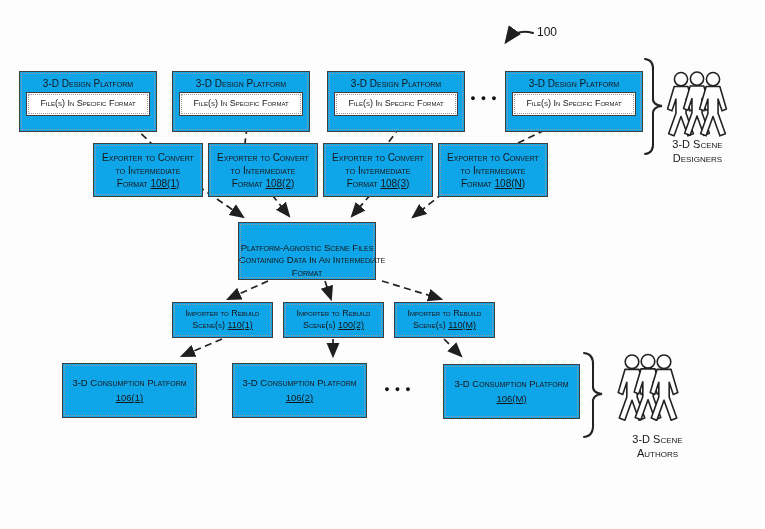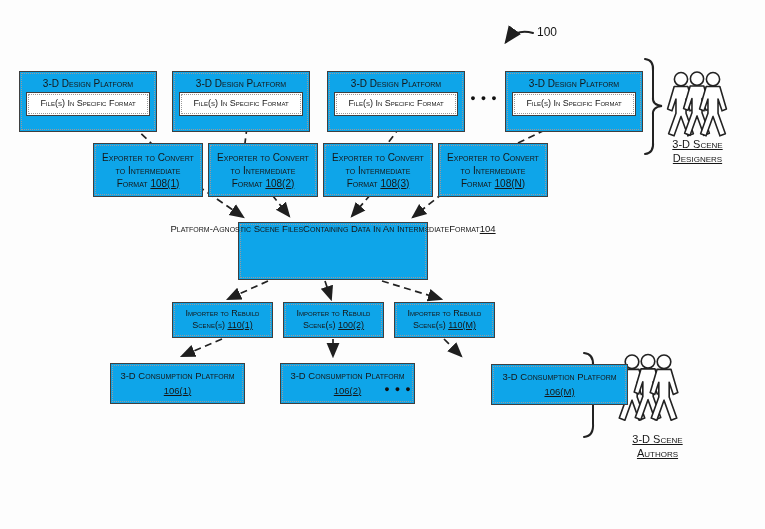--- a/index.html
+++ b/index.html
@@ -19,25 +19,25 @@
   }
   .u{text-decoration:underline;}
   .dp{width:138px;height:61px;}
   .dp .t{margin-top:5px;font-size:10px;}
   .filebox{
     position:absolute;left:6px;right:6px;bottom:15px;height:22px;
     border:1.2px solid #3f3f3f;outline:1px dotted #9a9a9a;outline-offset:-3px;
     display:flex;align-items:center;justify-content:center;font-size:9px;background:#fff;
   }
   .exp{width:110px;height:54px;display:flex;flex-direction:column;justify-content:center;font-size:10px;}
-  .central{width:190px;height:58px;display:flex;flex-direction:row;justify-content:center;font-size:9.5px;}
+  .central{width:138px;height:58px;display:flex;flex-direction:column;justify-content:flex-end;font-size:9.5px;}
   .imp{width:101px;height:36px;display:flex;flex-direction:column;justify-content:center;font-size:9px;}
-  .con{width:135px;height:41px;display:flex;flex-direction:column;justify-content:center;gap:3px;font-size:9.5px;margin-left:48px;}
+  .con{width:135px;height:55px;display:flex;flex-direction:column;justify-content:center;gap:3px;font-size:9.5px;}
   .dots{position:absolute;font-size:9px;font-weight:bold;letter-spacing:5px;text-align:center;color:#111;}
-  .grouplabel{position:absolute;text-align:center;font-size:11px;line-height:1.25;text-decoration:underline;}
+  .grouplabel{position:absolute;text-align:center;font-size:11px;line-height:1.25;}
   .refnum{position:absolute;font-size:12px;font-variant:normal;}
 </style>
 </head>
 <body>
 
 <div id="canvas">
 
   <svg id="overlay" width="765" height="529" viewBox="0 0 765 529">
     <defs>
       <marker id="ah" markerWidth="9" markerHeight="9" viewBox="0 0 10 10" refX="8.5" refY="5" orient="auto">
@@ -134,21 +134,20 @@
   <div class="box exp" style="left:438px;top:143px;">
     <div>Exporter to Convert</div>
     <div>to Intermediate</div>
     <div><span>Format</span> <span class="u">108(N)</span></div>
   </div>
 
   <div class="box central" style="left:238px;top:222px;">
     <div>Platform-Agnostic Scene Files</div>
     <div>Containing Data In An Intermediate</div>
     <div>Format</div>
-    <div class="u">104</div>
   </div>
 
   <div class="box imp" style="left:172px;top:302px;">
     <div>Importer to Rebuild</div>
     <div><span>Scene(s)</span> <span class="u">110(1)</span></div>
   </div>
   <div class="box imp" style="left:283px;top:302px;">
     <div>Importer to Rebuild</div>
     <div><span>Scene(s)</span> <span class="u">100(2)</span></div>
   </div>

